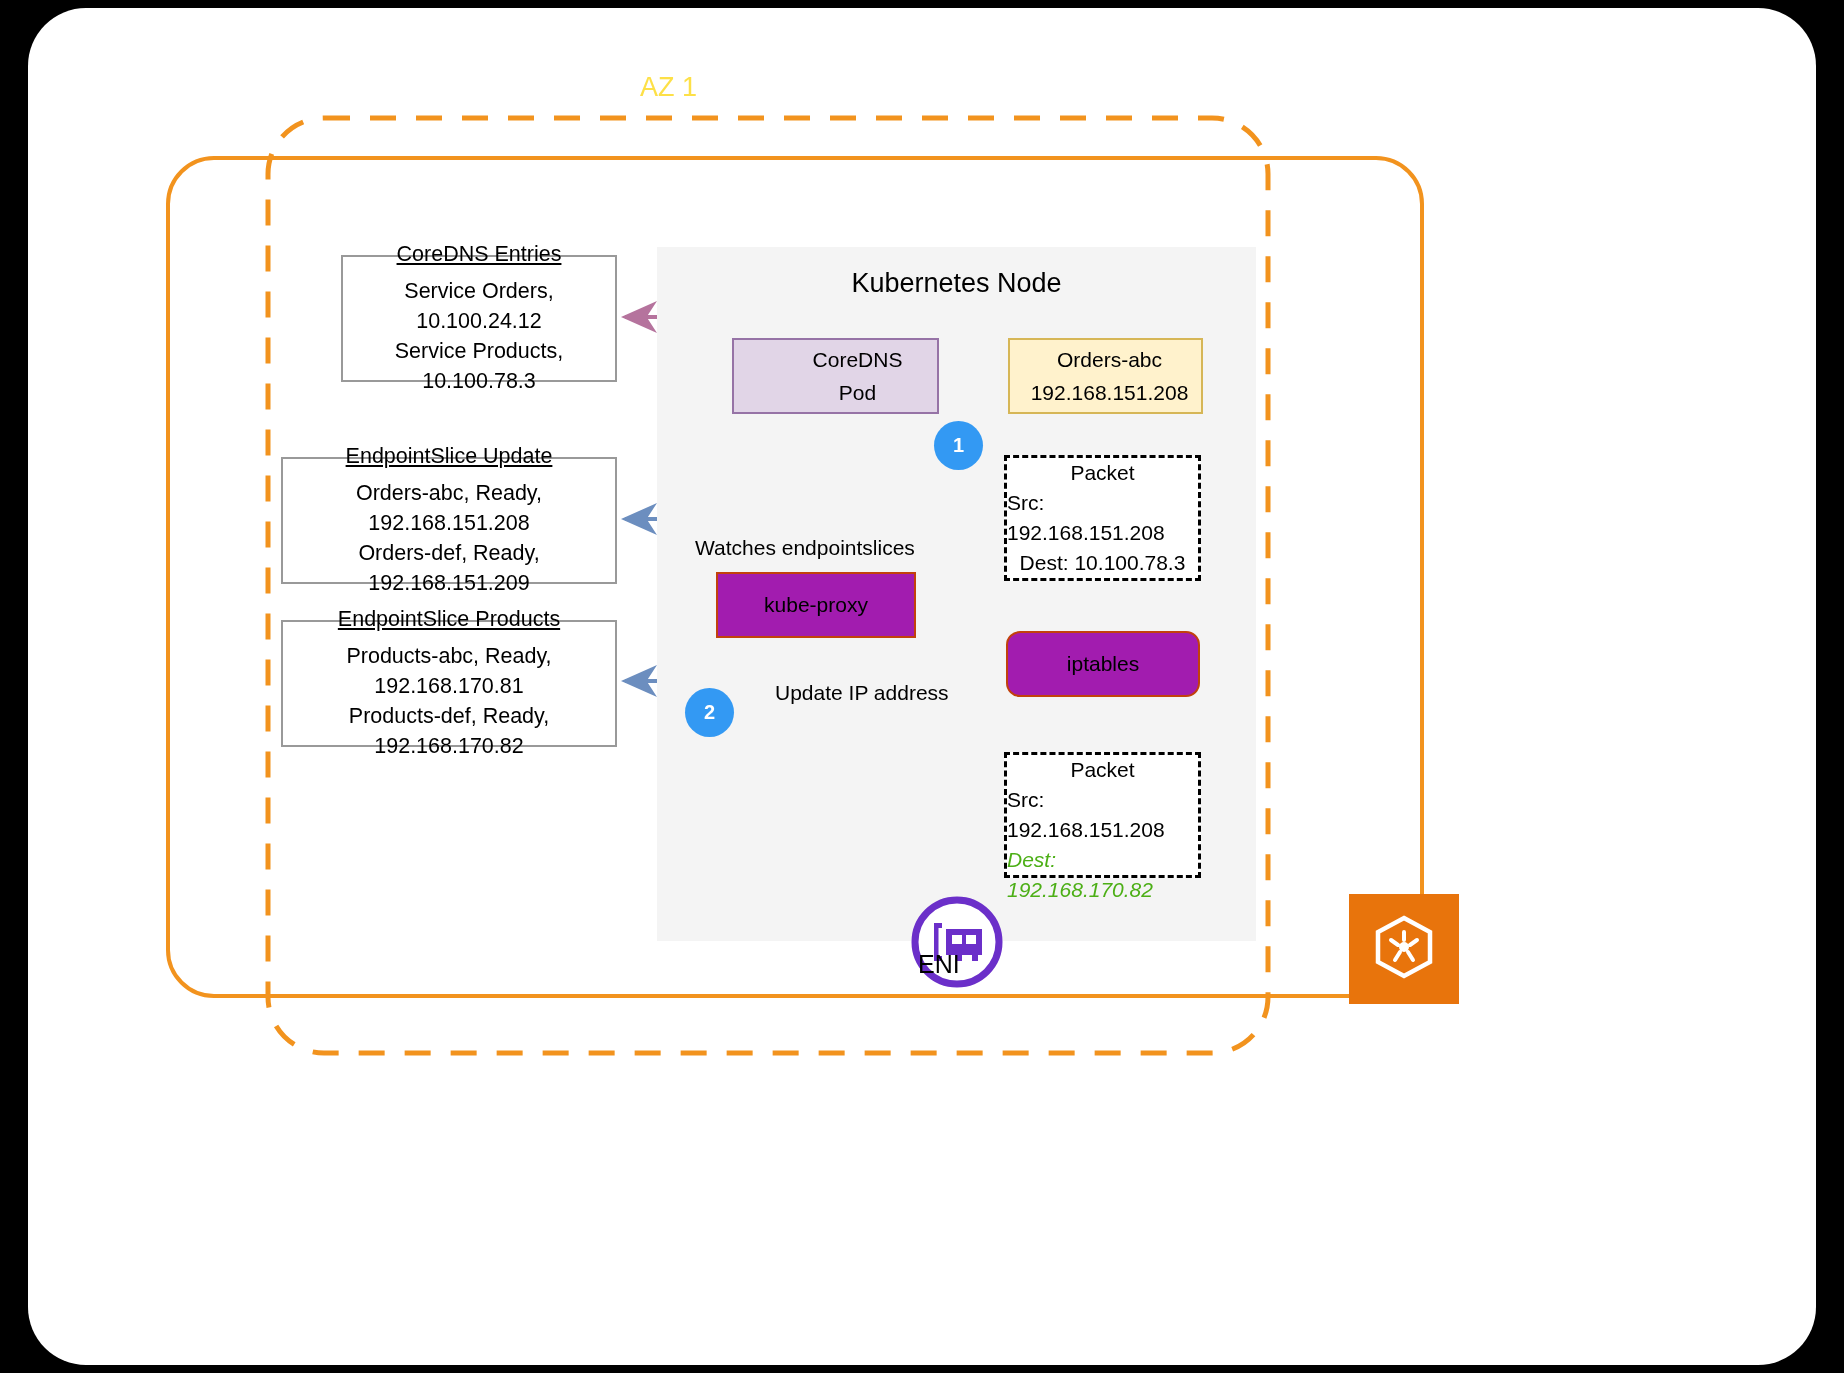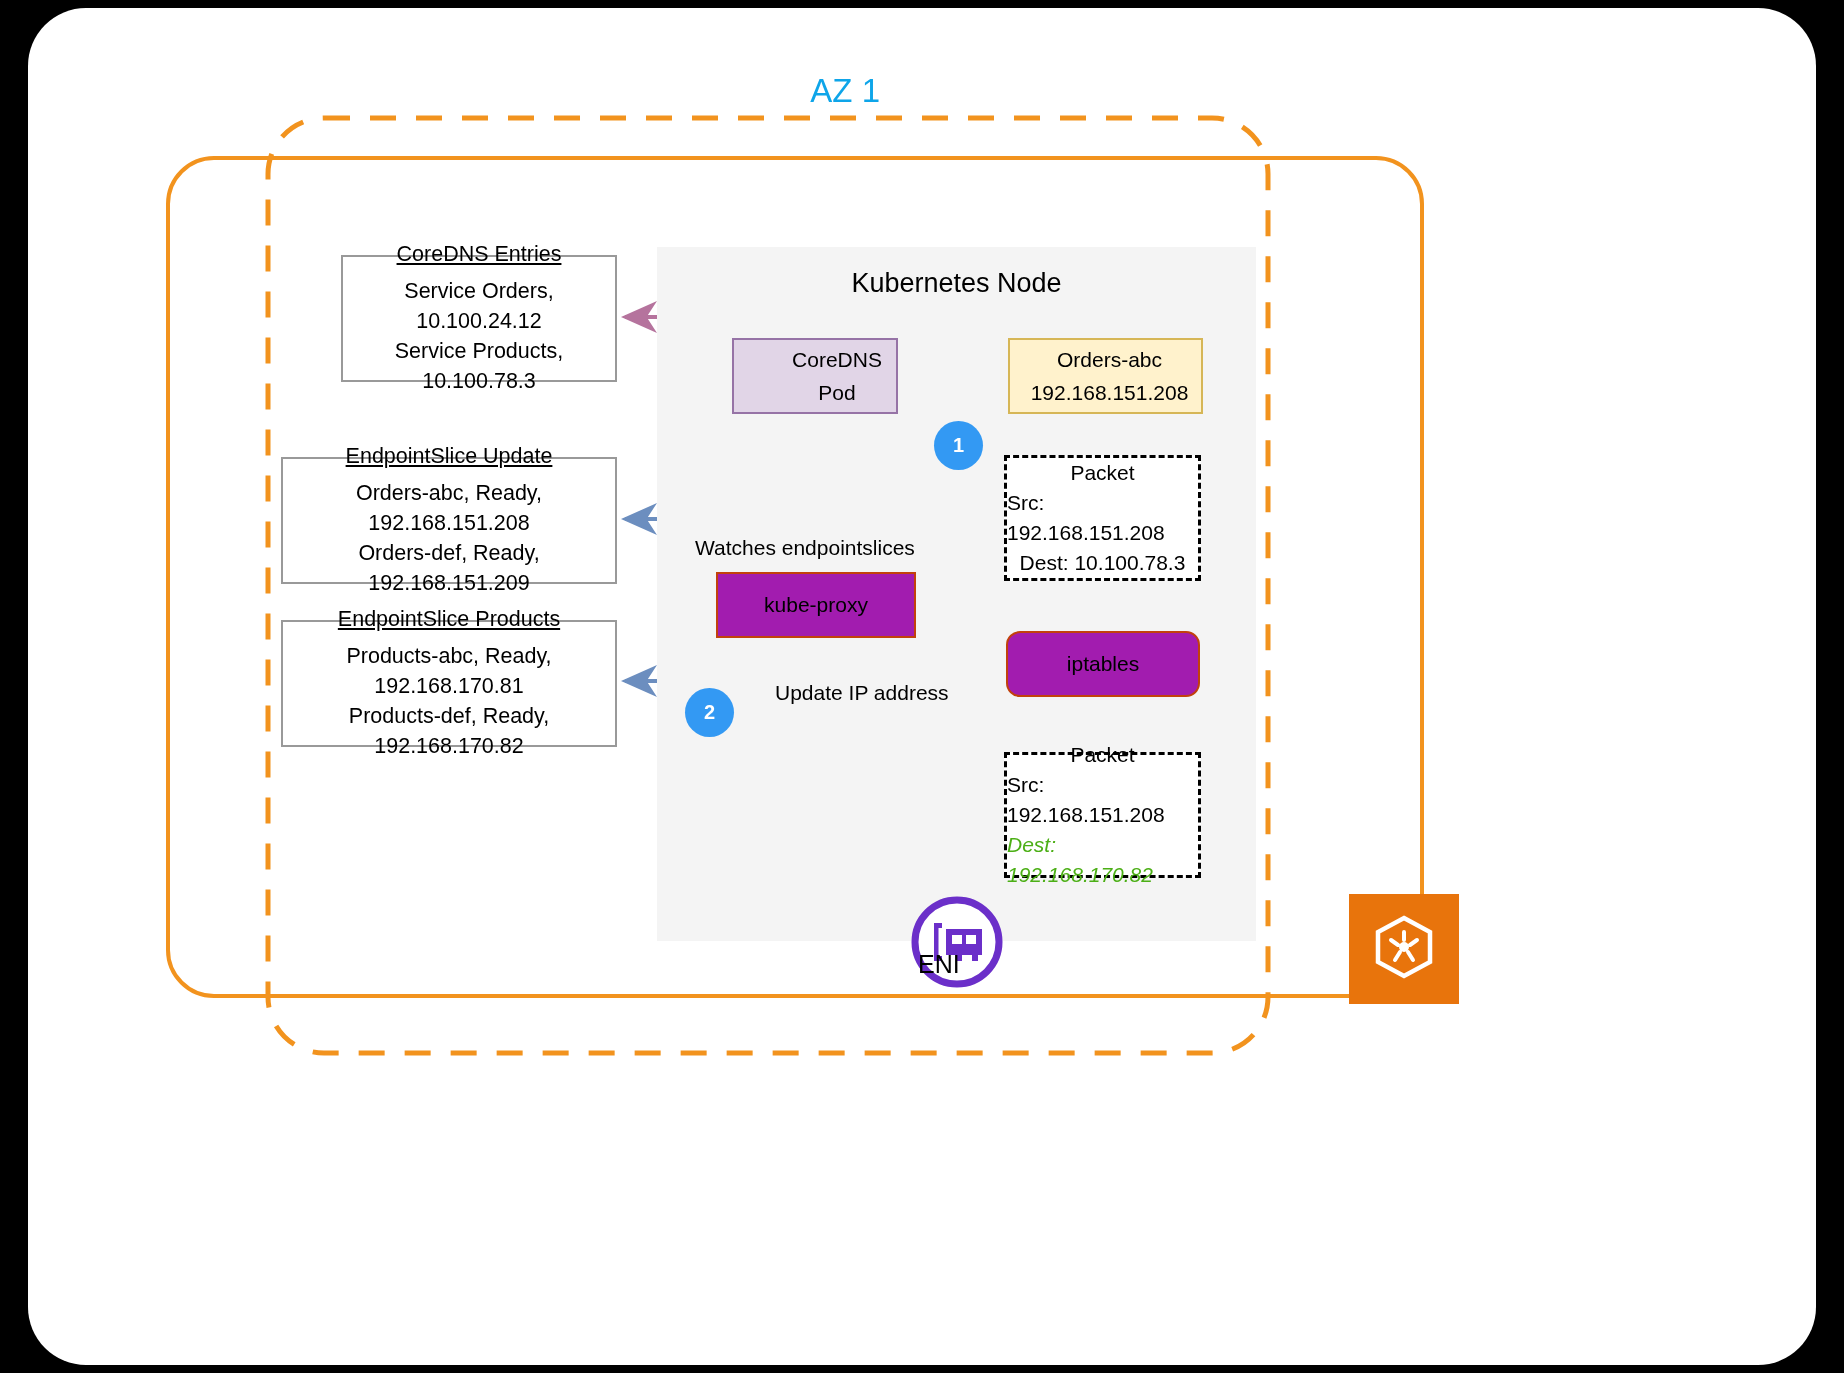--- a/index.html
+++ b/index.html
@@ -1,32 +1,32 @@
 <!DOCTYPE html>
 <html><head>
 <meta charset="utf-8">
 <style>
   html,body{margin:0;padding:0;background:#000;}
   body{font-family:"Liberation Sans","DejaVu Sans",sans-serif;}
   #stage{position:relative;width:1844px;height:1373px;background:#000;overflow:hidden;}
   .white-card{position:absolute;left:28px;top:8px;width:1788px;height:1357px;background:#fff;border-radius:58px;}
   .svg-layer{position:absolute;left:0;top:0;width:1844px;height:1373px;}
   .lbl{position:absolute;box-sizing:border-box;}
-  .az-title{left:640px;top:72px;width:240px;text-align:right;font-size:33px;color:#0ea5e9;}
+  .az-title{left:640px;top:72px;width:240px;text-align:left;font-size:27px;color:#fde047;}
   .node-region{position:absolute;left:657px;top:247px;width:599px;height:694px;background:#f4f4f4;}
   .node-title{left:657px;top:268px;width:599px;text-align:center;font-size:27px;color:#000;}
   .box{position:absolute;box-sizing:border-box;display:flex;flex-direction:column;align-items:center;justify-content:center;}
   .greybox{border:2px solid #999;background:#fff;}
   .greybox .hd{font-size:21.5px;text-decoration:underline;margin-bottom:9px;color:#000;}
   .greybox .rw{font-size:21.5px;line-height:30px;color:#000;text-align:center;}
   .dnsbox{border:2px solid #9673a6;background:#e1d5e7;}
   .dnsbox .ln{font-size:21px;line-height:33px;color:#000;}
   .podbox{border:2px solid #d6b656;background:#fff2cc;padding-left:8px;}
   .podbox .ln{font-size:21px;line-height:33px;color:#000;}
-  .pktbox{border:3px dashed #000;background:#fff;}
+  .pktbox{border:3px dashed #000;background:#fff;justify-content:space-between;}
   .pktbox .ln{font-size:21px;line-height:30px;color:#000;}
   .pktbox .green{color:#4caf16;font-style:italic;}
   .bluebox{border:2px solid #c2410c;background:#a21caf;}
   .bluebox.round{border-radius:14px;}
   .bluebox .ln{font-size:21px;color:#000;}
   .badge{position:absolute;border-radius:50%;background:#3399f3;color:#fff;display:flex;align-items:center;justify-content:center;font-size:20px;font-weight:bold;}
   .cap{position:absolute;font-size:21px;color:#000;white-space:nowrap;}
   .eni-wrap{position:absolute;}
   .eni-lbl{position:absolute;font-size:25px;color:#000;margin-left:48px;}
   .k8s-logo{position:absolute;left:1349px;top:894px;width:110px;height:110px;background:#e8740c;display:flex;align-items:center;justify-content:center;}
@@ -91,21 +91,21 @@
     <div class="rw">Orders-abc, Ready, 192.168.151.208</div>
     <div class="rw">Orders-def, Ready, 192.168.151.209</div>
   </div>
 
   <div class="box greybox" style="left:281px;top:620px;width:336px;height:127px;">
     <div class="hd">EndpointSlice Products</div>
     <div class="rw">Products-abc, Ready, 192.168.170.81</div>
     <div class="rw">Products-def, Ready, 192.168.170.82</div>
   </div>
 
-  <div class="box dnsbox" style="left:732px;top:338px;width:166px;height:76px;padding-left:44px;">
+  <div class="box dnsbox" style="left:732px;top:338px;width:207px;height:76px;padding-left:44px;">
     <div class="ln">CoreDNS</div>
     <div class="ln">Pod</div>
   </div>
 
   <div class="box podbox" style="left:1008px;top:338px;width:195px;height:76px;">
     <div class="ln">Orders-abc</div>
     <div class="ln">192.168.151.208</div>
   </div>
 
   <div class="badge" style="left:934px;top:421px;width:49px;height:49px;">1</div>

